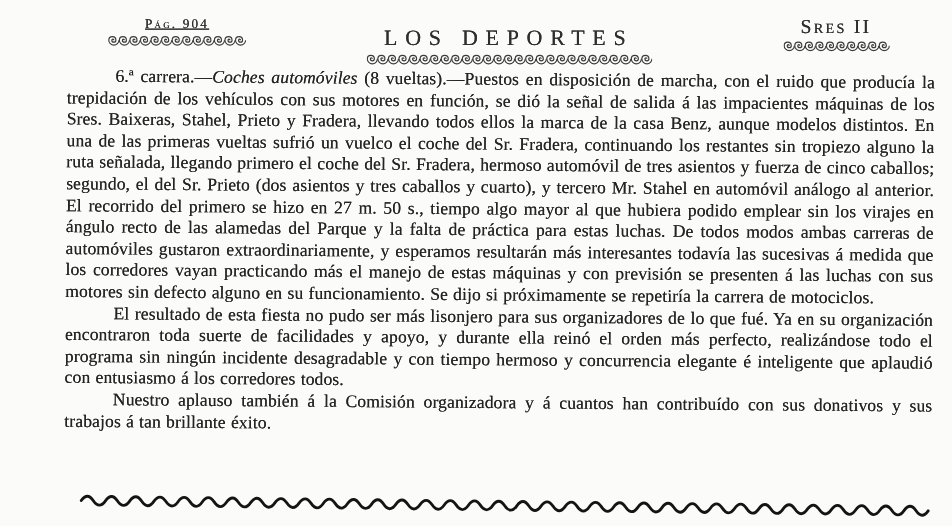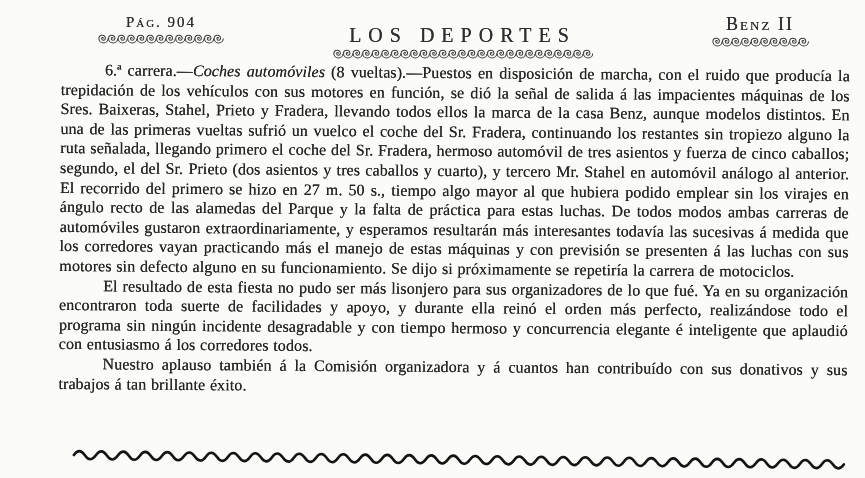--- a/index.html
+++ b/index.html
@@ -10,21 +10,21 @@
     color:#242424;
   }
   .page{position:relative;width:865px;height:478px;}
 
   
   .masthead{position:absolute;top:12px;left:0;width:865px;height:48px;}
   .mast{position:absolute;text-align:center;color:#2e2e2e;}
   .mast-text{white-space:nowrap;text-shadow:0 0 .5px #444;}
   .smallcaps{font-variant:small-caps;}
   .mast.left{left:96px;width:130px;top:2px;}
-  .mast.left .mast-text{font-size:15px;letter-spacing:2px;}
+  .mast.left .mast-text{font-size:12px;letter-spacing:2px;text-decoration:underline;}
   .mast.center{left:330px;width:265px;top:12px;}
   .mast.center .mast-text{font-size:20px;letter-spacing:7px;}
   .mast.right{left:700px;width:120px;top:2px;}
   .mast.right .mast-text{font-size:18px;letter-spacing:2px;}
   .orn{display:block;margin:1px auto 0;}
   .mast.left .orn{margin-top:2px;}
   .hidden-defs{position:absolute;width:0;height:0;overflow:hidden;}
 
   
   .body-text{
@@ -102,21 +102,21 @@
           <use href="#sp" xlink:href="#sp" x="192" width="11" height="11"></use>
           <use href="#sp" xlink:href="#sp" x="201.6" width="11" height="11"></use>
           <use href="#sp" xlink:href="#sp" x="211.2" width="11" height="11"></use>
           <use href="#sp" xlink:href="#sp" x="220.79999999999998" width="11" height="11"></use>
           <use href="#sp" xlink:href="#sp" x="230.39999999999998" width="11" height="11"></use>
           <use href="#sp" xlink:href="#sp" x="240" width="11" height="11"></use>
           <use href="#sp" xlink:href="#sp" x="249.6" width="11" height="11"></use>
         </svg>
     </div>
     <div class="mast right">
-      <div class="mast-text smallcaps">Benz II</div>
+      <div class="mast-text smallcaps">Sres II</div>
       <svg class="orn" width="97" height="12" viewBox="0 0 97 12">
           <use href="#sp" xlink:href="#sp" x="0" width="11" height="11"></use>
           <use href="#sp" xlink:href="#sp" x="9.6" width="11" height="11"></use>
           <use href="#sp" xlink:href="#sp" x="19.2" width="11" height="11"></use>
           <use href="#sp" xlink:href="#sp" x="28.799999999999997" width="11" height="11"></use>
           <use href="#sp" xlink:href="#sp" x="38.4" width="11" height="11"></use>
           <use href="#sp" xlink:href="#sp" x="48" width="11" height="11"></use>
           <use href="#sp" xlink:href="#sp" x="57.599999999999994" width="11" height="11"></use>
           <use href="#sp" xlink:href="#sp" x="67.2" width="11" height="11"></use>
           <use href="#sp" xlink:href="#sp" x="76.8" width="11" height="11"></use>

